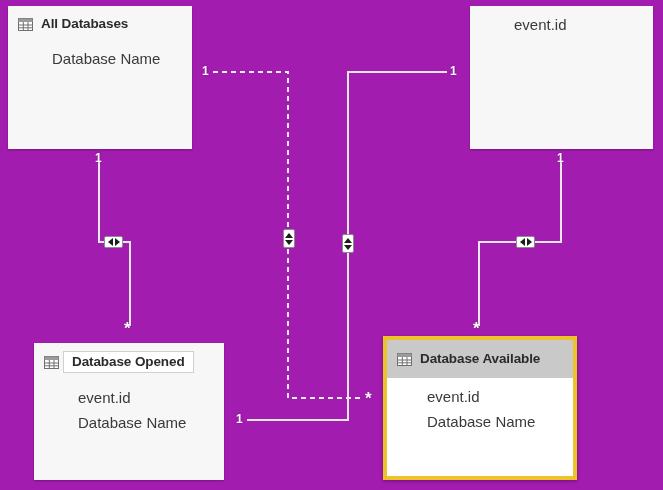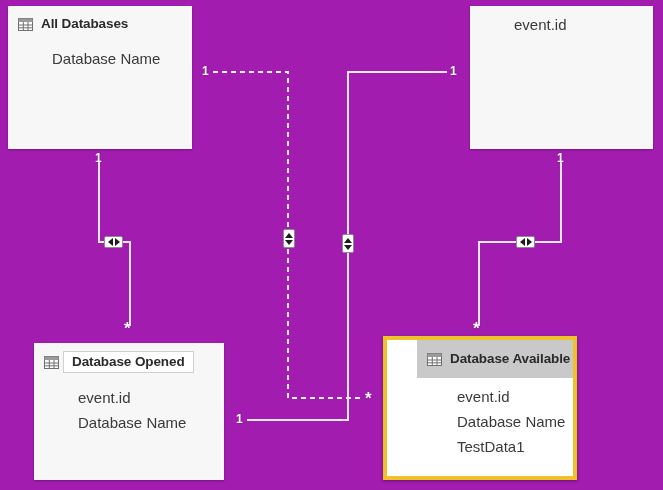--- a/index.html
+++ b/index.html
@@ -193,38 +193,37 @@
         </svg>
       </span>
       <span class="card-title boxed">Database Opened</span>
     </div>
     <ul class="field-list">
       <li>event.id</li>
       <li>Database Name</li>
     </ul>
   </div>
 
-  <div class="table-card selected" style="left:383px; top:336px; width:194px; height:144px;padding-left:30px;">
+  <div class="table-card selected" style="left:383px; top:336px; width:194px; height:144px;">
     <div class="card-header">
       <span>
         <svg class="tbl-icon" viewBox="0 0 15 13" xmlns="http://www.w3.org/2000/svg">
           <rect x="0.5" y="0.5" width="14" height="12" fill="#ffffff" stroke="#6f6f6f"></rect>
           <rect x="0.5" y="0.5" width="14" height="3.5" fill="#9a9a9a"></rect>
           <line x1="5.3" y1="4" x2="5.3" y2="12.5" stroke="#6f6f6f" stroke-width="1"></line>
           <line x1="10" y1="4" x2="10" y2="12.5" stroke="#6f6f6f" stroke-width="1"></line>
           <line x1="0.5" y1="7" x2="14.5" y2="7" stroke="#6f6f6f" stroke-width="1"></line>
           <line x1="0.5" y1="9.8" x2="14.5" y2="9.8" stroke="#6f6f6f" stroke-width="1"></line>
         </svg>
       </span>
       <span class="card-title plain">Database Available</span>
     </div>
     <ul class="field-list">
       <li>event.id</li>
       <li>Database Name</li>
-      <li>TestData1</li>
     </ul>
   </div>
 
   <span class="card-label" style="left:95px;  top:152px;">1</span>
   <span class="card-label star" style="left:124px; top:320px;">*</span>
   <span class="card-label" style="left:202px; top:65px;">1</span>
   <span class="card-label star" style="left:365px; top:390px;">*</span>
   <span class="card-label" style="left:236px; top:413px;">1</span>
   <span class="card-label" style="left:450px; top:65px;">1</span>
   <span class="card-label" style="left:557px; top:152px;">1</span>

